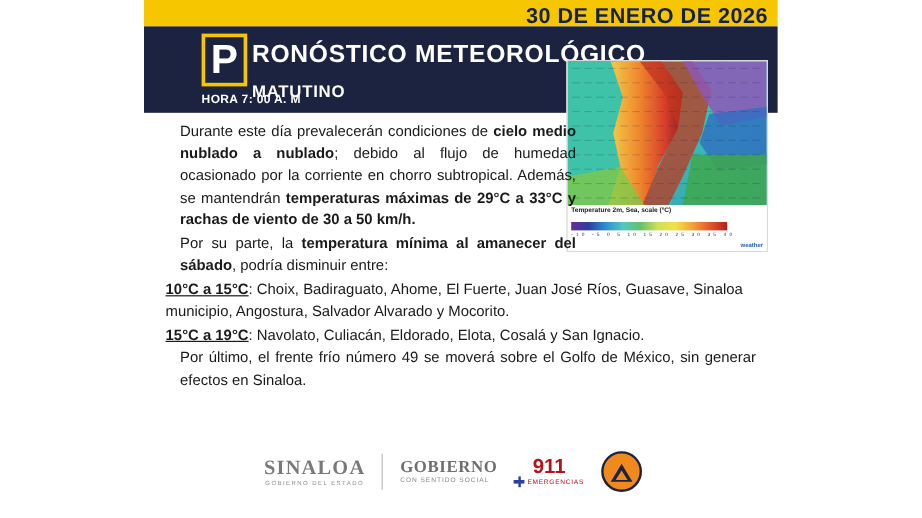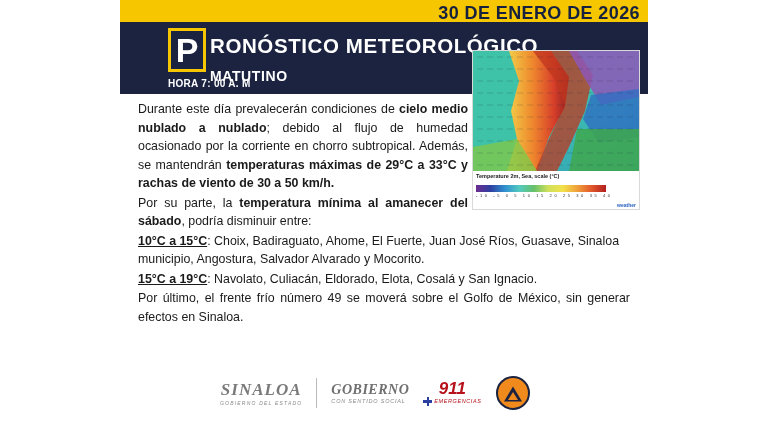--- a/index.html
+++ b/index.html
@@ -158,21 +158,21 @@
   .content {
     position: absolute;
     left: 18px;
     top: 100px;
     width: 492px;
     font-size: 12.4px;
     color: #1a1a1a;
     line-height: 18.5px;
   }
   .para {
-    margin: 0 0 1px 0;
+    margin: 0 0 1px 12px;
     text-align: justify;
   }
   .para.wrapmap {
     width: 330px;
   }
   .para b { font-weight: bold; }
   .bullet-line {
     margin: 0 0 1px 0;
   }
   .bullet-line u { font-weight: bold; text-decoration: underline; }
@@ -184,21 +184,20 @@
     width: 528px;
     height: 46px;
   }
   .footer-inner {
     position: absolute;
     left: 100px;
     top: 0;
     display: flex;
     align-items: center;
     gap: 14px;
-    font-style: italic;
   }
   .logo-sin {
     text-align: center;
     color: #5c5c5c;
   }
   .logo-sin .word {
     font-family: "Liberation Serif", serif;
     font-size: 17px;
     letter-spacing: 1px;
     color: #7a7a7a;

